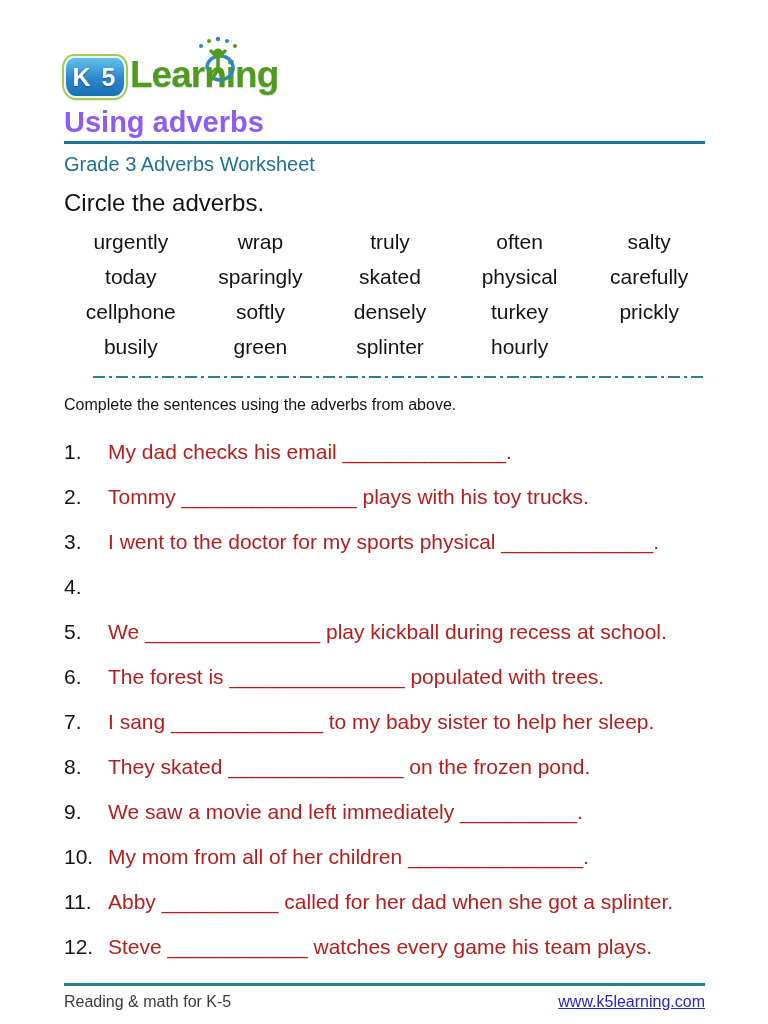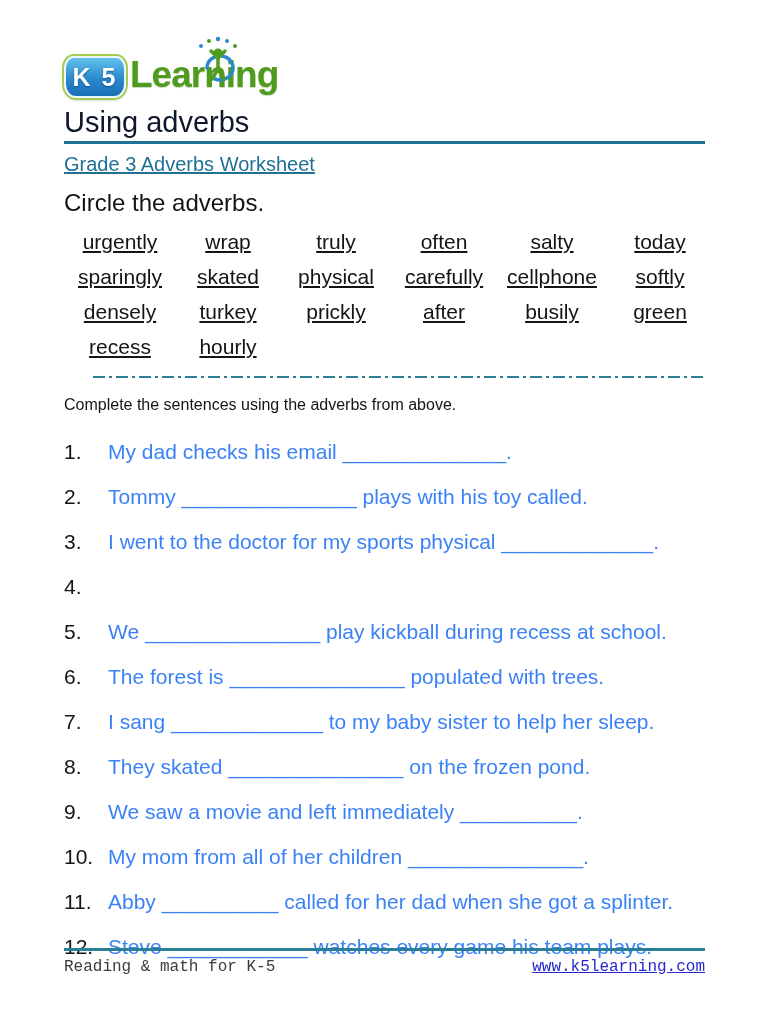--- a/index.html
+++ b/index.html
@@ -32,29 +32,29 @@
   }
   .logo-word {
     position: absolute; left: 66px; top: 16px;
     font-size: 37px; font-weight: bold; letter-spacing: -1px;
     color: #4e9b1e;
     text-shadow: 0 1px 1px rgba(40,90,0,0.25);
   }
   .logo-fig { position: absolute; left: 128px; top: -2px; z-index: 2; }
 
   
-  .title { font-size: 29px; font-weight: normal; color: #0f172a; line-height: 32px; }
+  .title { font-size: 29px; font-weight: bold; color: #8b5cf6; line-height: 32px; }
   .title-rule { height: 0; border-top: 3px solid #1f7395; margin-top: 3px; }
-  .subtitle { font-size: 20px; color: #1f7195; margin-top: 8px; line-height: 24px; text-decoration: underline; }
+  .subtitle { font-size: 20px; color: #1f7195; margin-top: 8px; line-height: 24px; }
 
   
   .instruction { font-size: 24px; color: #141414; margin-top: 14px; line-height: 26px; }
   .word-grid {
     margin: 8px 0 0 2px; width: 648px;
-    display: grid; grid-template-columns: repeat(6, 1fr); text-decoration: underline;
+    display: grid; grid-template-columns: repeat(5, 1fr);
   }
   .word-cell {
     text-align: center; font-size: 21px; line-height: 35px; color: #141414;
     white-space: nowrap;
   }
   .dashed-rule {
     margin: 12px 0 0 29px; width: 612px; height: 2px;
     background: repeating-linear-gradient(to right,
       #2a7f96 0px, #2a7f96 12px,
       transparent 12px, transparent 16px,
@@ -62,24 +62,24 @@
       transparent 19px, transparent 23px);
   }
 
   
   .fill-instruction { font-size: 16px; margin-top: 14px; line-height: 26px; }
   .sentences { margin-top: 21px; }
   .sentence-row { display: flex; margin-bottom: 20px; }
   .sentence-num {
     flex: 0 0 44px; font-size: 21px; line-height: 25px; color: #141414;
   }
-  .sentence-text { font-size: 21px; line-height: 25px; color: #3b82f6; white-space: nowrap; }
+  .sentence-text { font-size: 21px; line-height: 25px; color: #b91c1c; white-space: nowrap; }
 
   
-  .footer { position: absolute; left: 64px; right: 63px; top: 948px; font-family: Liberation Mono, monospace; }
+  .footer { position: absolute; left: 64px; right: 63px; top: 983px; }
   .footer-rule { border-top: 3px solid #2a7f96; }
   .footer-row { display: flex; justify-content: space-between; margin-top: 7px; }
   .footer-left { font-size: 16px; color: #3b3b3b; }
   .footer-link { font-size: 16px; color: #2626cf; text-decoration: underline; cursor: pointer; }
 </style>
 </head>
 <body>
 
 <div class="page">
 
@@ -115,39 +115,38 @@
     <div class="word-cell">today</div>
     <div class="word-cell">sparingly</div>
     <div class="word-cell">skated</div>
     <div class="word-cell">physical</div>
     <div class="word-cell">carefully</div>
     <div class="word-cell">cellphone</div>
     <div class="word-cell">softly</div>
     <div class="word-cell">densely</div>
     <div class="word-cell">turkey</div>
     <div class="word-cell">prickly</div>
-    <div class="word-cell">after</div>
     <div class="word-cell">busily</div>
     <div class="word-cell">green</div>
-    <div class="word-cell">recess</div>
+    <div class="word-cell">splinter</div>
     <div class="word-cell">hourly</div>
   </div>
 
   <div class="dashed-rule"></div>
 
   <div class="fill-instruction">Complete the sentences using the adverbs from above.</div>
 
   <div class="sentences">
     <div class="sentence-row">
       <span class="sentence-num">1.</span>
       <span class="sentence-text">My dad checks his email ______________.</span>
     </div>
     <div class="sentence-row">
       <span class="sentence-num">2.</span>
-      <span class="sentence-text">Tommy _______________ plays with his toy called.</span>
+      <span class="sentence-text">Tommy _______________ plays with his toy trucks.</span>
     </div>
     <div class="sentence-row">
       <span class="sentence-num">3.</span>
       <span class="sentence-text">I went to the doctor for my sports physical _____________.</span>
     </div>
     <div class="sentence-row">
       <span class="sentence-num">4.</span>
     </div>
     <div class="sentence-row">
       <span class="sentence-num">5.</span>

